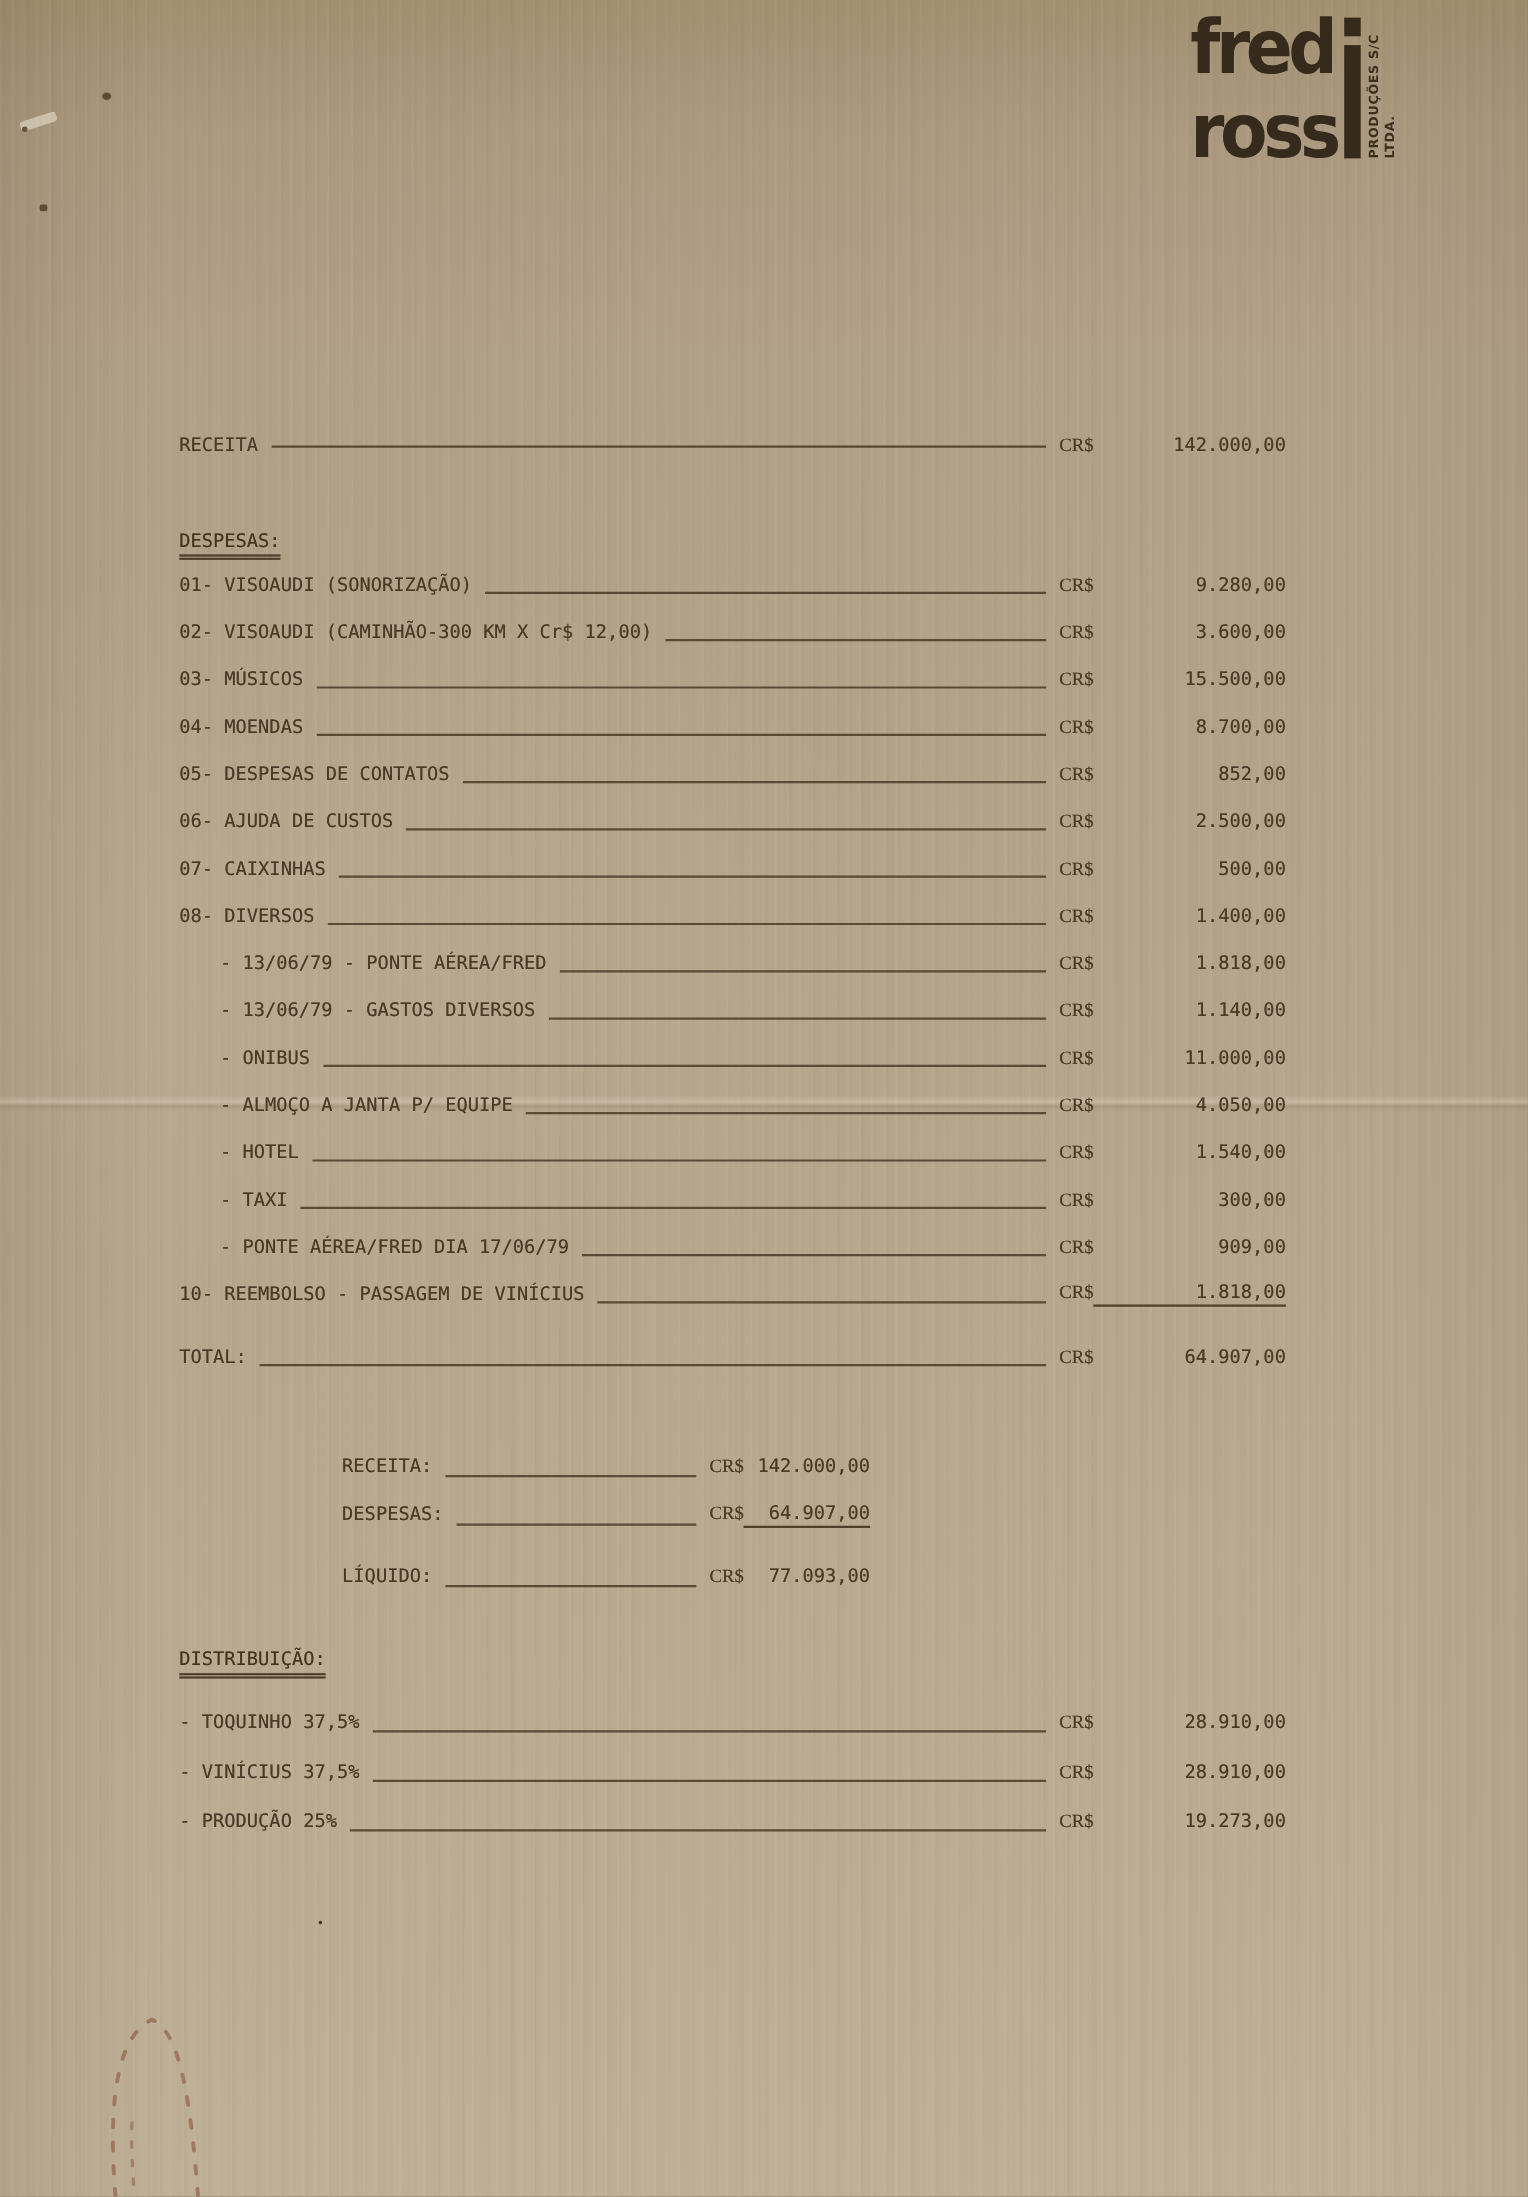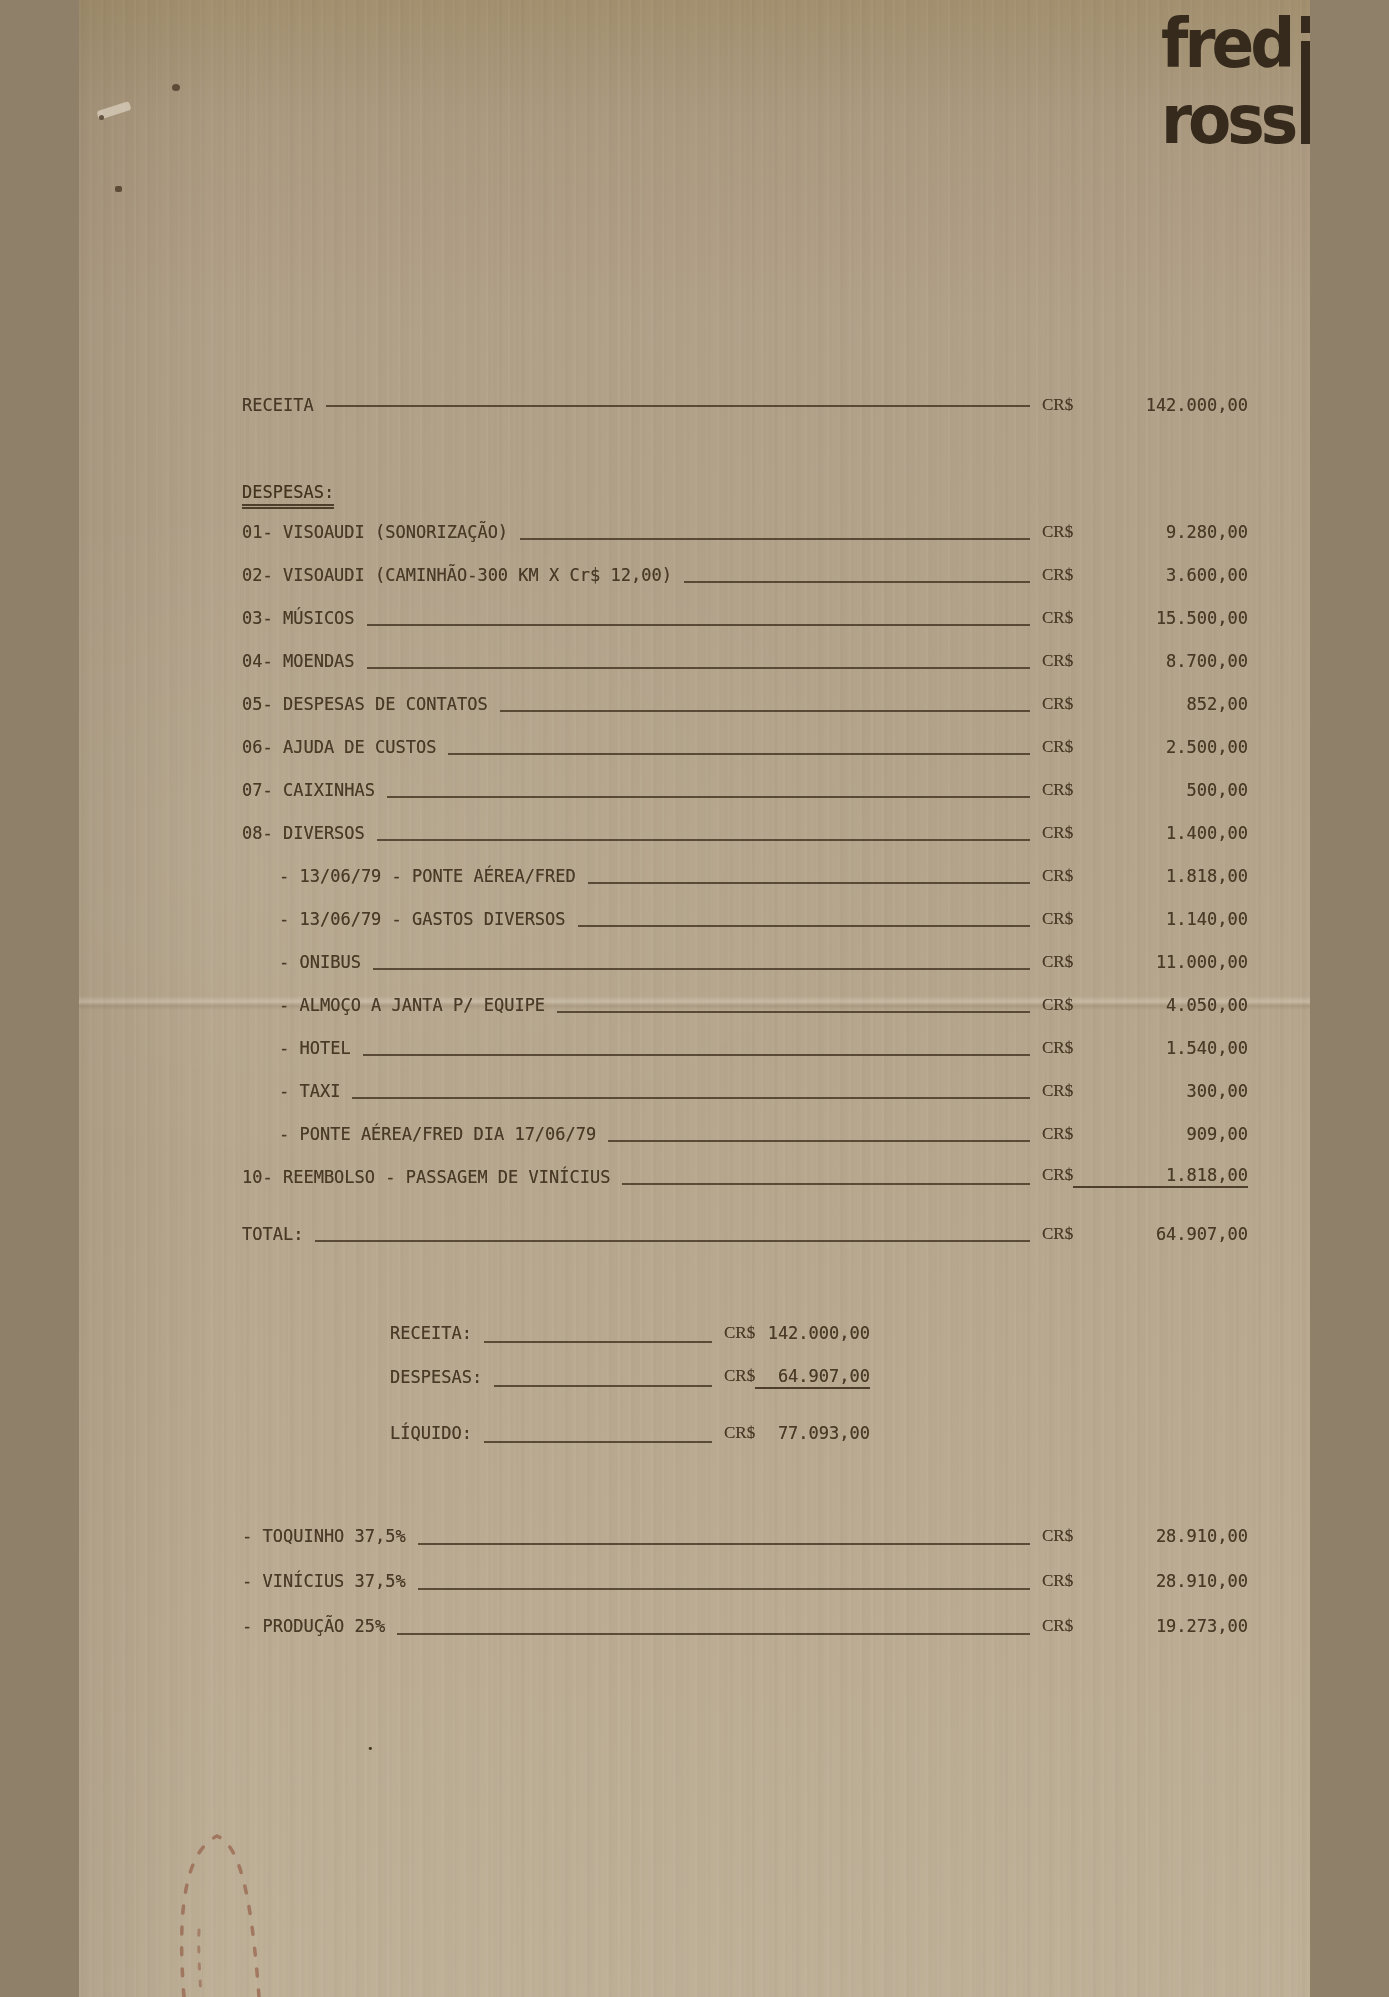--- a/index.html
+++ b/index.html
@@ -1,18 +1,18 @@
 <!DOCTYPE html>
 <html><head>
 <meta charset="utf-8">
 <style>
   html,body{margin:0;padding:0;background:#8f8069;}
   .page{
     position:relative;
-    width:1231px;height:1997px;
+    width:1389px;height:1997px;
     margin:0 auto;
     background:
       linear-gradient(180deg, #a2906f 0%, #ab9a80 6%, #b2a189 16%, #b4a48b 38%, #b8a88f 62%, #bcac94 82%, #bfb098 100%);
     overflow:hidden;
     font-family:"DejaVu Sans Mono","Liberation Mono",monospace;
     font-size:17px;
     color:#493a27;
   }
   .texture{
     position:absolute;inset:0;pointer-events:none;
@@ -288,20 +288,23 @@
         <span class="fill"></span>
         <span class="money">
             <span class="cur">CR$</span>
             <span class="amt">77.093,00</span>
           </span>
       </div>
     </div>
 
     <div class="sp" style="height:42px;"></div>
 
+    <div class="row h30">
+      <span class="lbl ul2 heading">DISTRIBUIÇÃO:</span>
+    </div>
     <div class="sp" style="height:16px;"></div>
     <div class="row h45">
       <span class="lbl">- TOQUINHO 37,5%</span>
       <span class="fill"></span>
       <span class="money">
           <span class="cur">CR$</span>
           <span class="amt">28.910,00</span>
         </span>
     </div>
     <div class="row h45">

